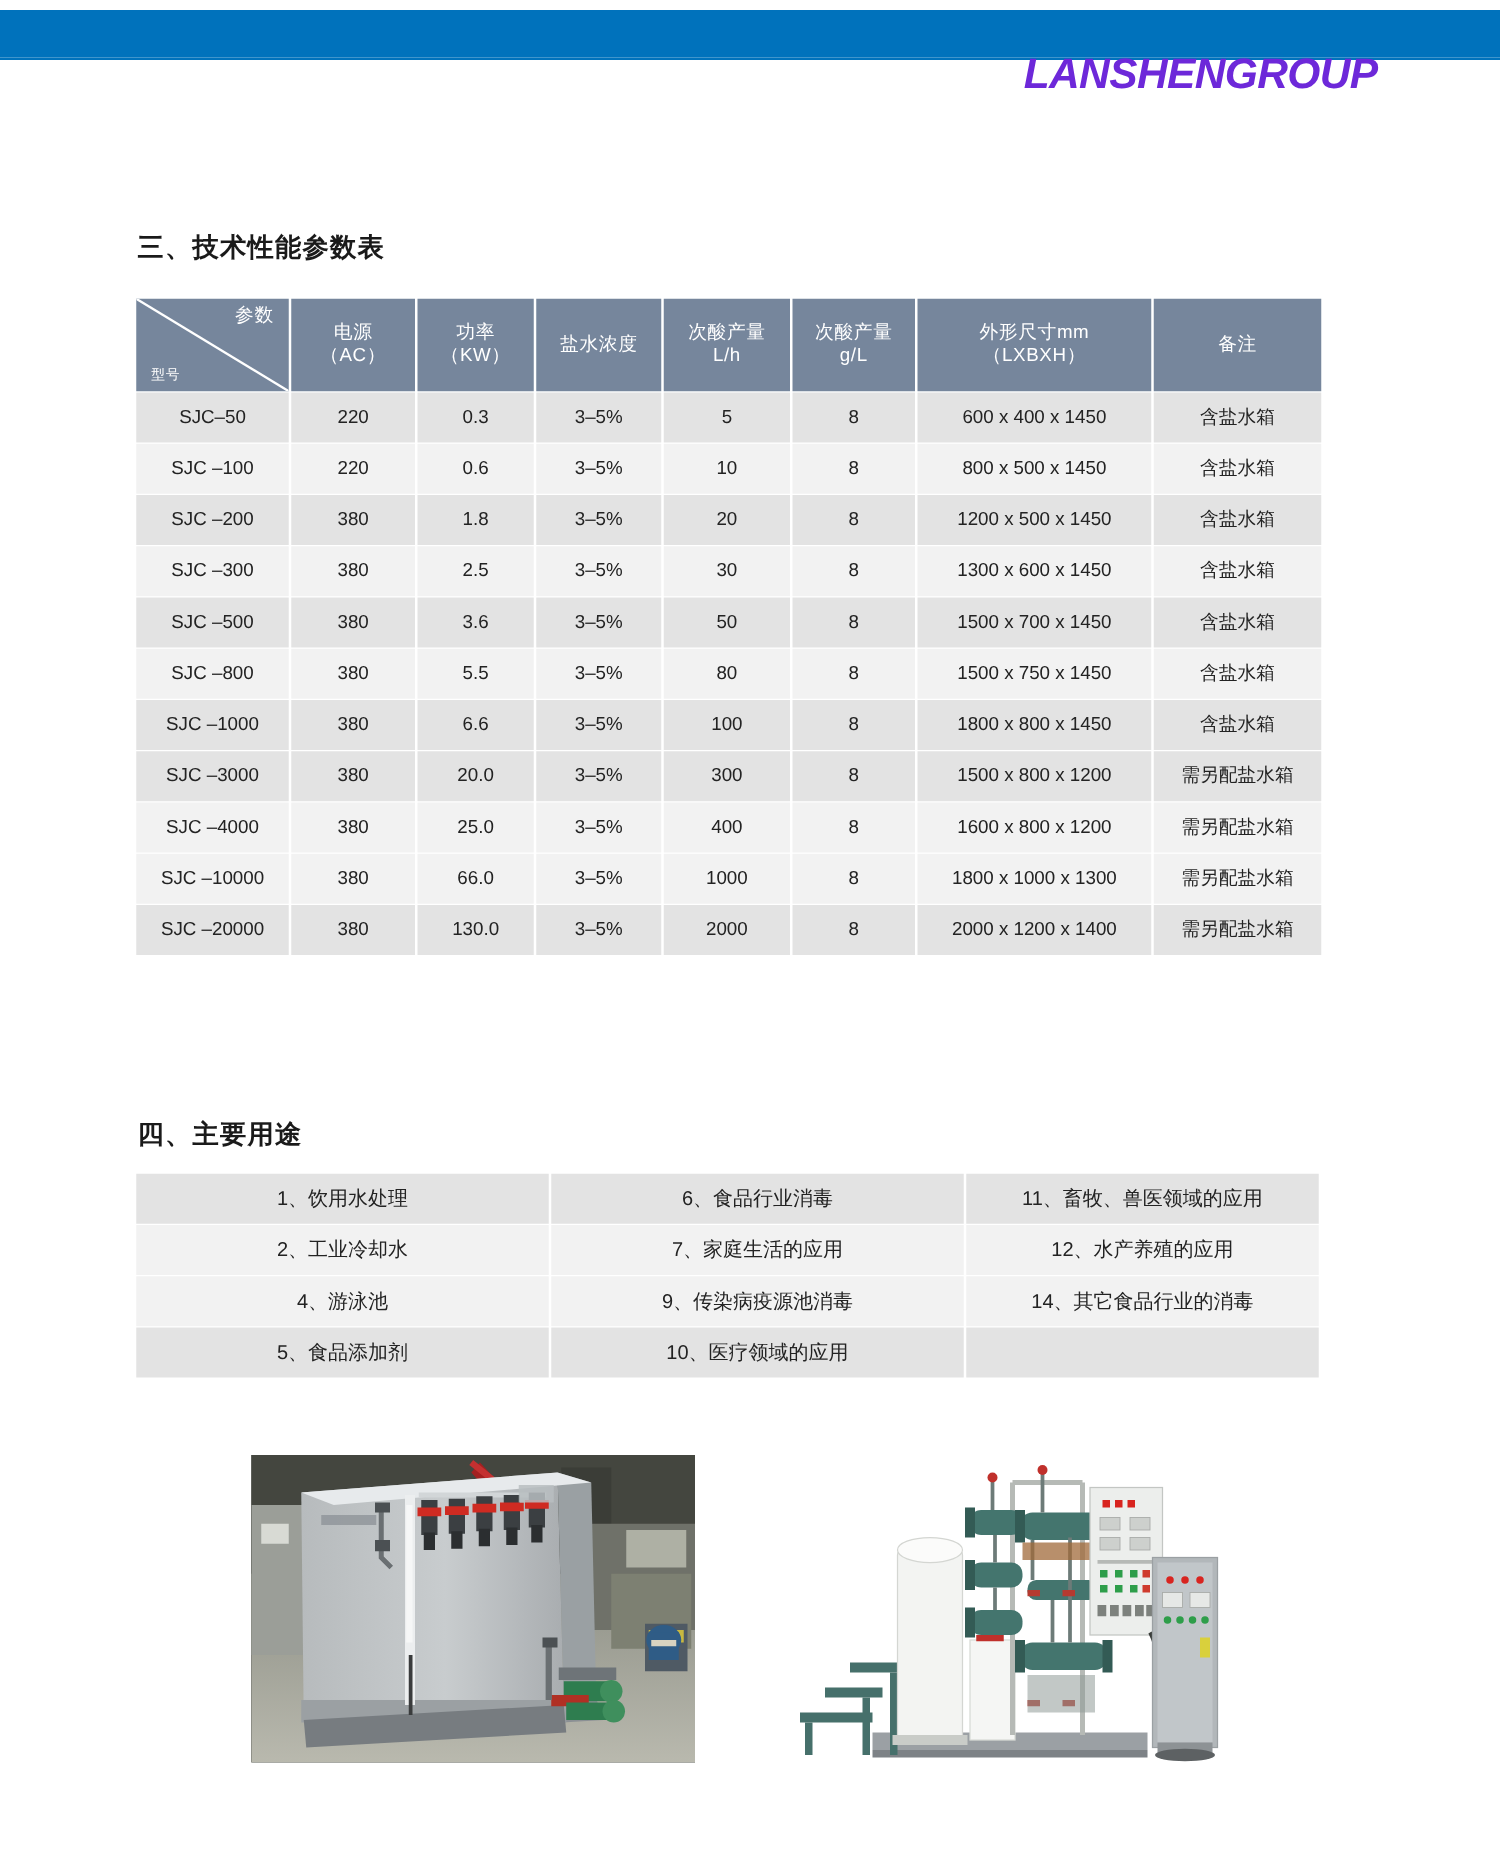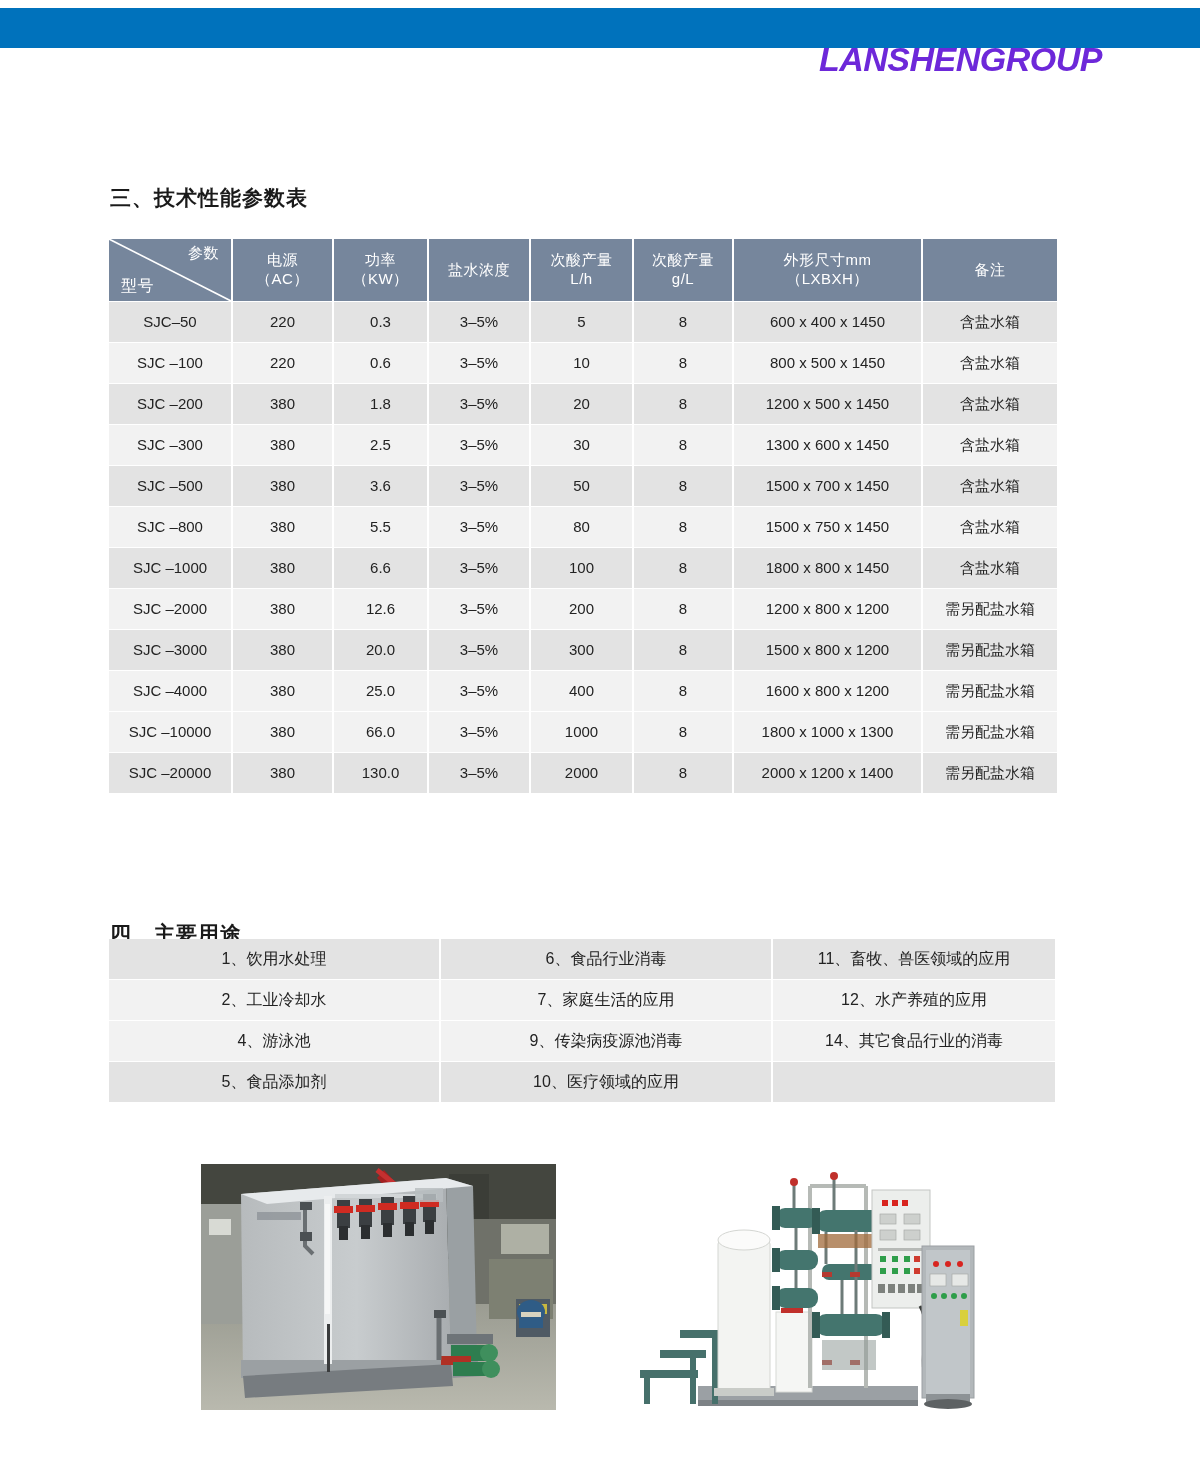--- a/index.html
+++ b/index.html
@@ -49,21 +49,21 @@
   .section-title {
     position: absolute;
     left: 110px;
     font-size: 21px;
     font-weight: bold;
     color: #1a1a1a;
     letter-spacing: 1px;
     white-space: nowrap;
   }
   #spec-title { top: 184px; }
-  #uses-title { top: 920px; }
+  #uses-title { top: 893px; }
 
   
   .spec-table {
     position: absolute;
     left: 107px;
     top: 238px;
     width: 946px;
     border-collapse: separate;
     border-spacing: 2px 1px;
     table-layout: fixed;
@@ -87,40 +87,40 @@
     letter-spacing: 0.5px;
   }
   .spec-table thead th.corner {
     position: relative;
     padding: 0;
     overflow: hidden;
   }
   .corner-inner {
     position: relative;
     width: 100%;
-    height: 62px;
+    height: 74px;
   }
   .corner-diag {
     position: absolute;
     left: 0;
     top: 0;
     width: 100%;
     height: 100%;
   }
   .corner-param {
     position: absolute;
     right: 12px;
     top: 5px;
     font-size: 15px;
   }
   .corner-model {
     position: absolute;
     left: 12px;
     bottom: 5px;
-    font-size: 16px;
+    font-size: 11px;
   }
   .spec-table tbody tr.odd td  { background: #e3e3e3; }
   .spec-table tbody tr.even td { background: #f2f2f2; }
 
   .hdr-l1 { display: block; }
   .hdr-l2 { display: block; }
 
   
   .uses-table {
     position: absolute;
@@ -286,30 +286,20 @@
       </tr>
       <tr class="odd">
         <td>SJC –1000</td>
         <td>380</td>
         <td>6.6</td>
         <td>3–5%</td>
         <td>100</td>
         <td>8</td>
         <td>1800 x 800 x 1450</td>
         <td>含盐水箱</td>
-      </tr>
-      <tr class="even">
-        <td>SJC –2000</td>
-        <td>380</td>
-        <td>12.6</td>
-        <td>3–5%</td>
-        <td>200</td>
-        <td>8</td>
-        <td>1200 x 800 x 1200</td>
-        <td>需另配盐水箱</td>
       </tr>
       <tr class="odd">
         <td>SJC –3000</td>
         <td>380</td>
         <td>20.0</td>
         <td>3–5%</td>
         <td>300</td>
         <td>8</td>
         <td>1500 x 800 x 1200</td>
         <td>需另配盐水箱</td>

